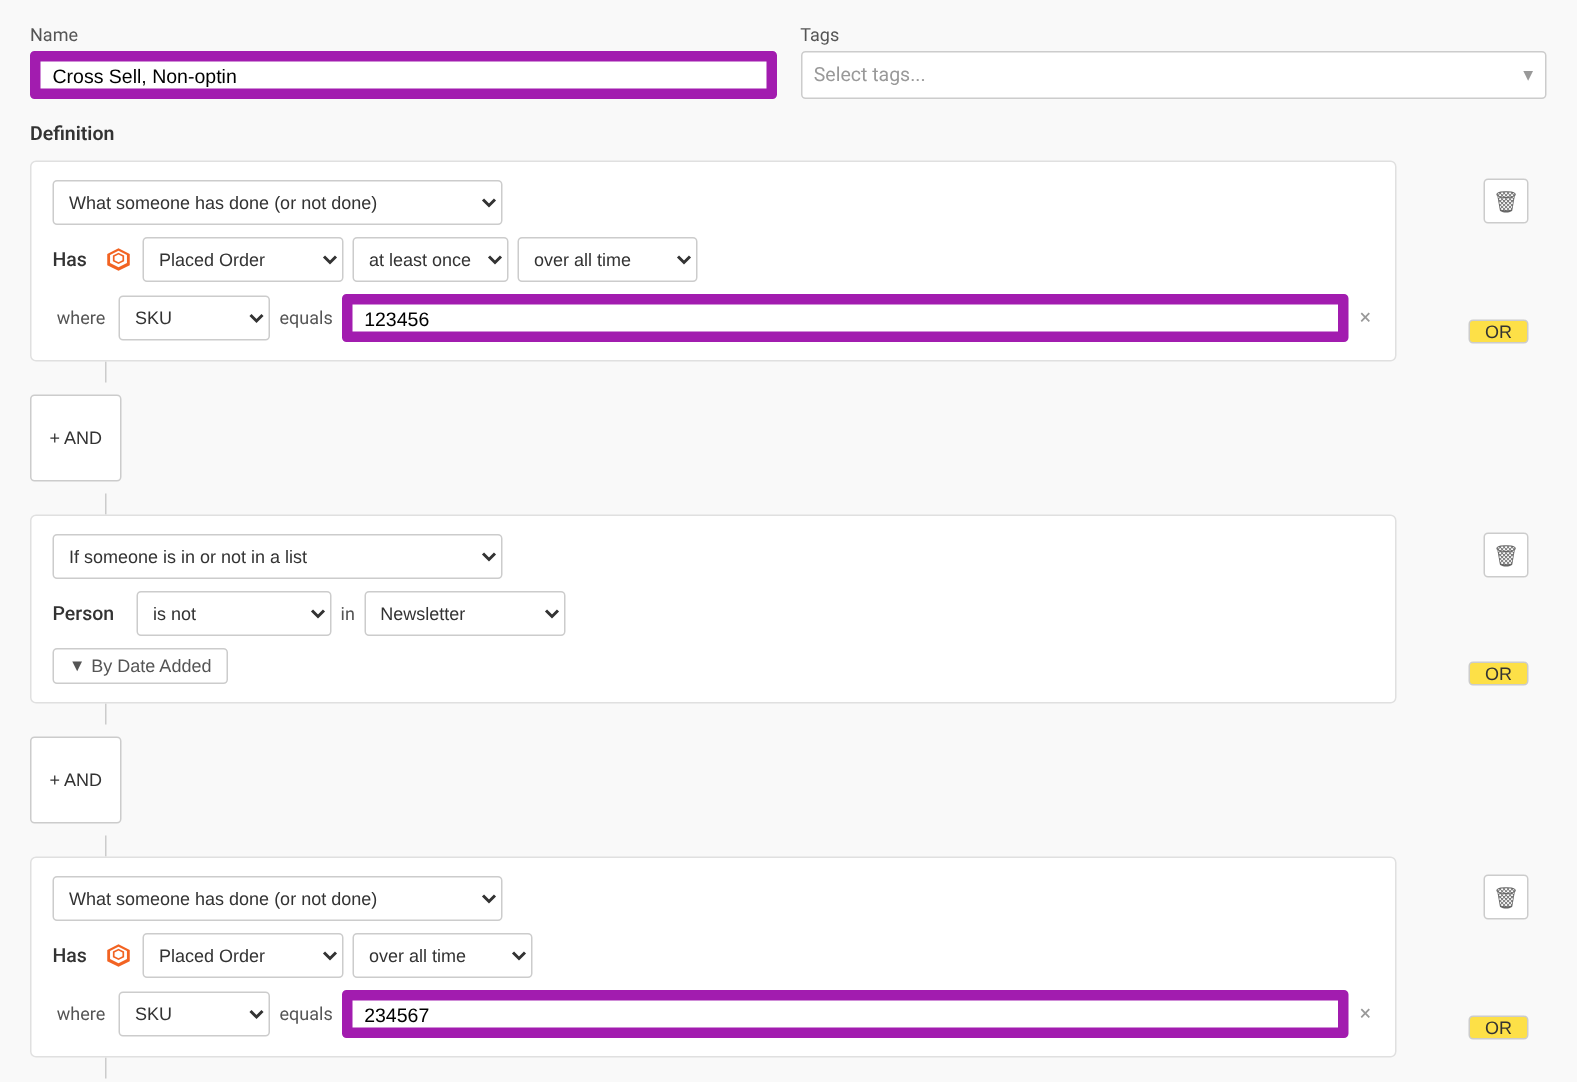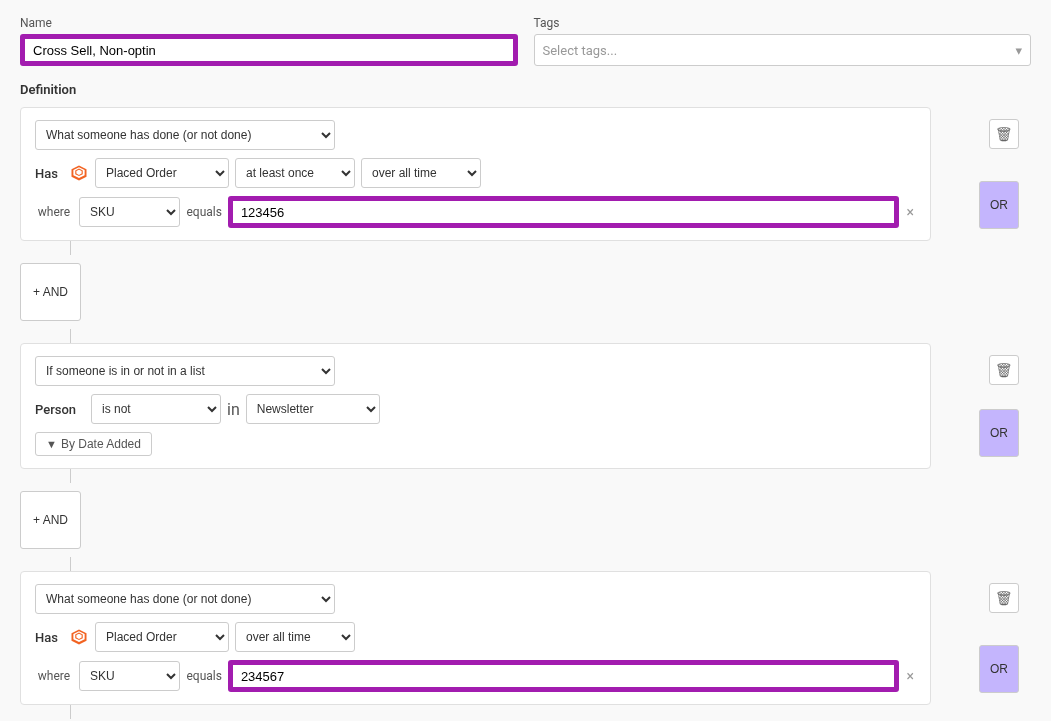--- a/index.html
+++ b/index.html
@@ -25,21 +25,21 @@
       gap: 4px;
     }
     .field-group label {
       font-size: 12px;
       color: #555;
     }
     .name-field { flex: 1; }
     .tags-field { flex: 1; }
     input[type="text"] {
       height: 32px;
-      border: 5px solid #a21caf;
+      border: 7px solid #a21caf;
       border-radius: 3px;
       padding: 0 8px;
       font-size: 13px;
       background: #fff;
       width: 100%;
     }
     .tags-select {
       height: 32px;
       border: 1px solid #ccc;
       border-radius: 3px;
@@ -75,21 +75,21 @@
       border-radius: 3px;
       padding: 0 6px;
       font-size: 12px;
       background: #fff;
       color: #333;
       appearance: auto;
     }
     .select-main { width: 300px; }
     .select-medium { width: 134px; }
     .select-small { width: 130px; }
-    .select-freq { width: 120px; }
+    .select-freq { width: 104px; }
     .select-time { width: 120px; }
     .delete-btn {
       position: absolute;
       right: 12px;
       top: 12px;
       width: 30px;
       height: 30px;
       border: 1px solid #ccc;
       background: #fff;
       border-radius: 3px;
@@ -97,23 +97,23 @@
       align-items: center;
       justify-content: center;
       cursor: pointer;
       color: #666;
       font-size: 14px;
     }
     .or-btn {
       position: absolute;
       right: 12px;
       bottom: 12px;
-      padding: 16px 10px;
-      border: 1px solid #ccc;
-      background: #c4b5fd;
+      padding: 0 10px;
+      border: 1px solid #ccc;
+      background: #fde047;
       border-radius: 3px;
       cursor: pointer;
       font-size: 12px;
       color: #333;
     }
     .has-label {
       font-size: 13px;
       font-weight: 500;
       min-width: 28px;
     }
@@ -126,21 +126,21 @@
     .equals-label {
       font-size: 12px;
       color: #555;
     }
     .person-label {
       font-size: 13px;
       font-weight: 500;
       min-width: 50px;
     }
     .in-label {
-      font-size: 16px;
+      font-size: 12px;
       color: #555;
     }
     .magento-icon {
       width: 20px;
       height: 20px;
       display: flex;
       align-items: center;
       justify-content: center;
     }
     .magento-svg {

